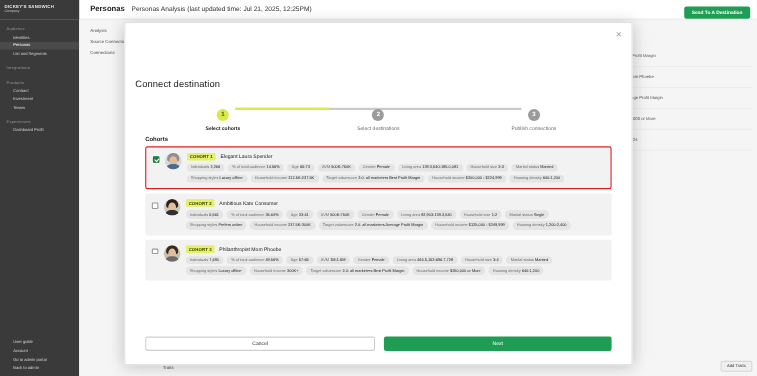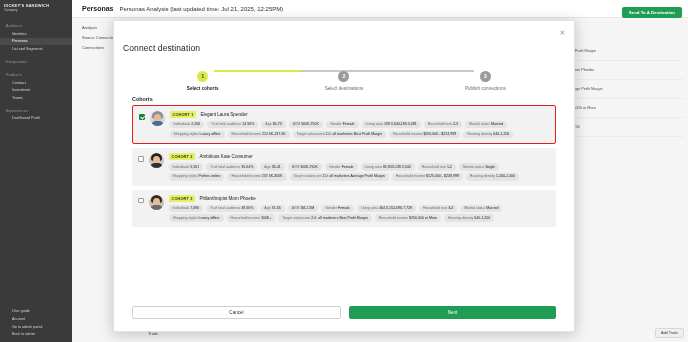--- a/index.html
+++ b/index.html
@@ -74,20 +74,21 @@
     border: 1px solid #e2e2e2;
   }
   .modal-close {
     position: absolute; right: 7px; top: 7px; width: 9px; height: 9px;
     font-size: 7px; color: #9a9a9a; line-height: 9px; text-align: center;
     cursor: pointer; background: none; border: none;
   }
   .modal-title {
     padding: 22px 0 0 9px; font-size: 8.5px; color: #1a1a1a; font-weight: 400;
     letter-spacing: .1px;
+    margin-top: 28px;
   }
 
   
   .stepper {
     margin: 11px 18px 0 18px; position: relative; height: 26px;
   }
   .step-track {
     position: absolute; top: 6px; left: 82px; right: 82px; height: 1.6px;
     background: #c9c9c9;
   }

